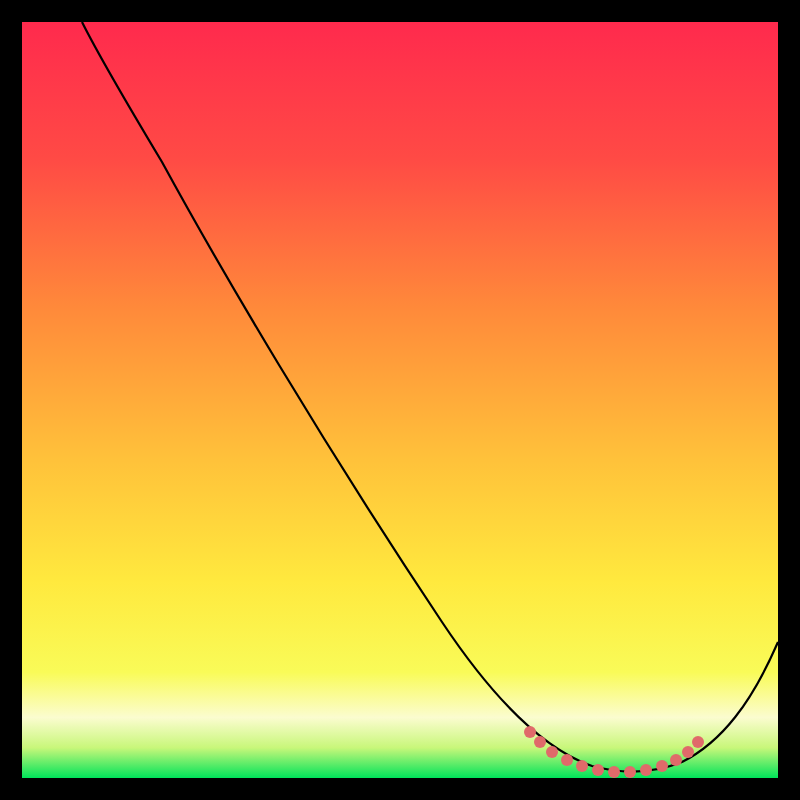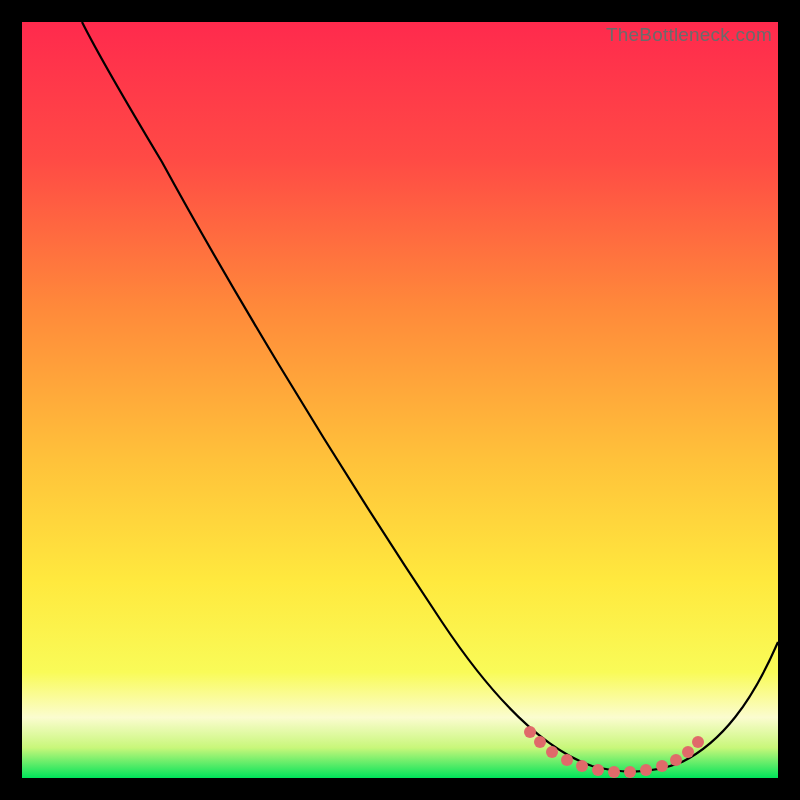--- a/index.html
+++ b/index.html
@@ -78,14 +78,13 @@
         <circle cx="608" cy="750" r="6"></circle>
         <circle cx="624" cy="748" r="6"></circle>
         <circle cx="640" cy="744" r="6"></circle>
         <circle cx="654" cy="738" r="6"></circle>
         <circle cx="666" cy="730" r="6"></circle>
         <circle cx="676" cy="720" r="6"></circle>
       </g>
     </svg>
   </div>
 
-  <div class="watermark">TheBottleneck.com</div>
 </div>
 
 </body></html>

